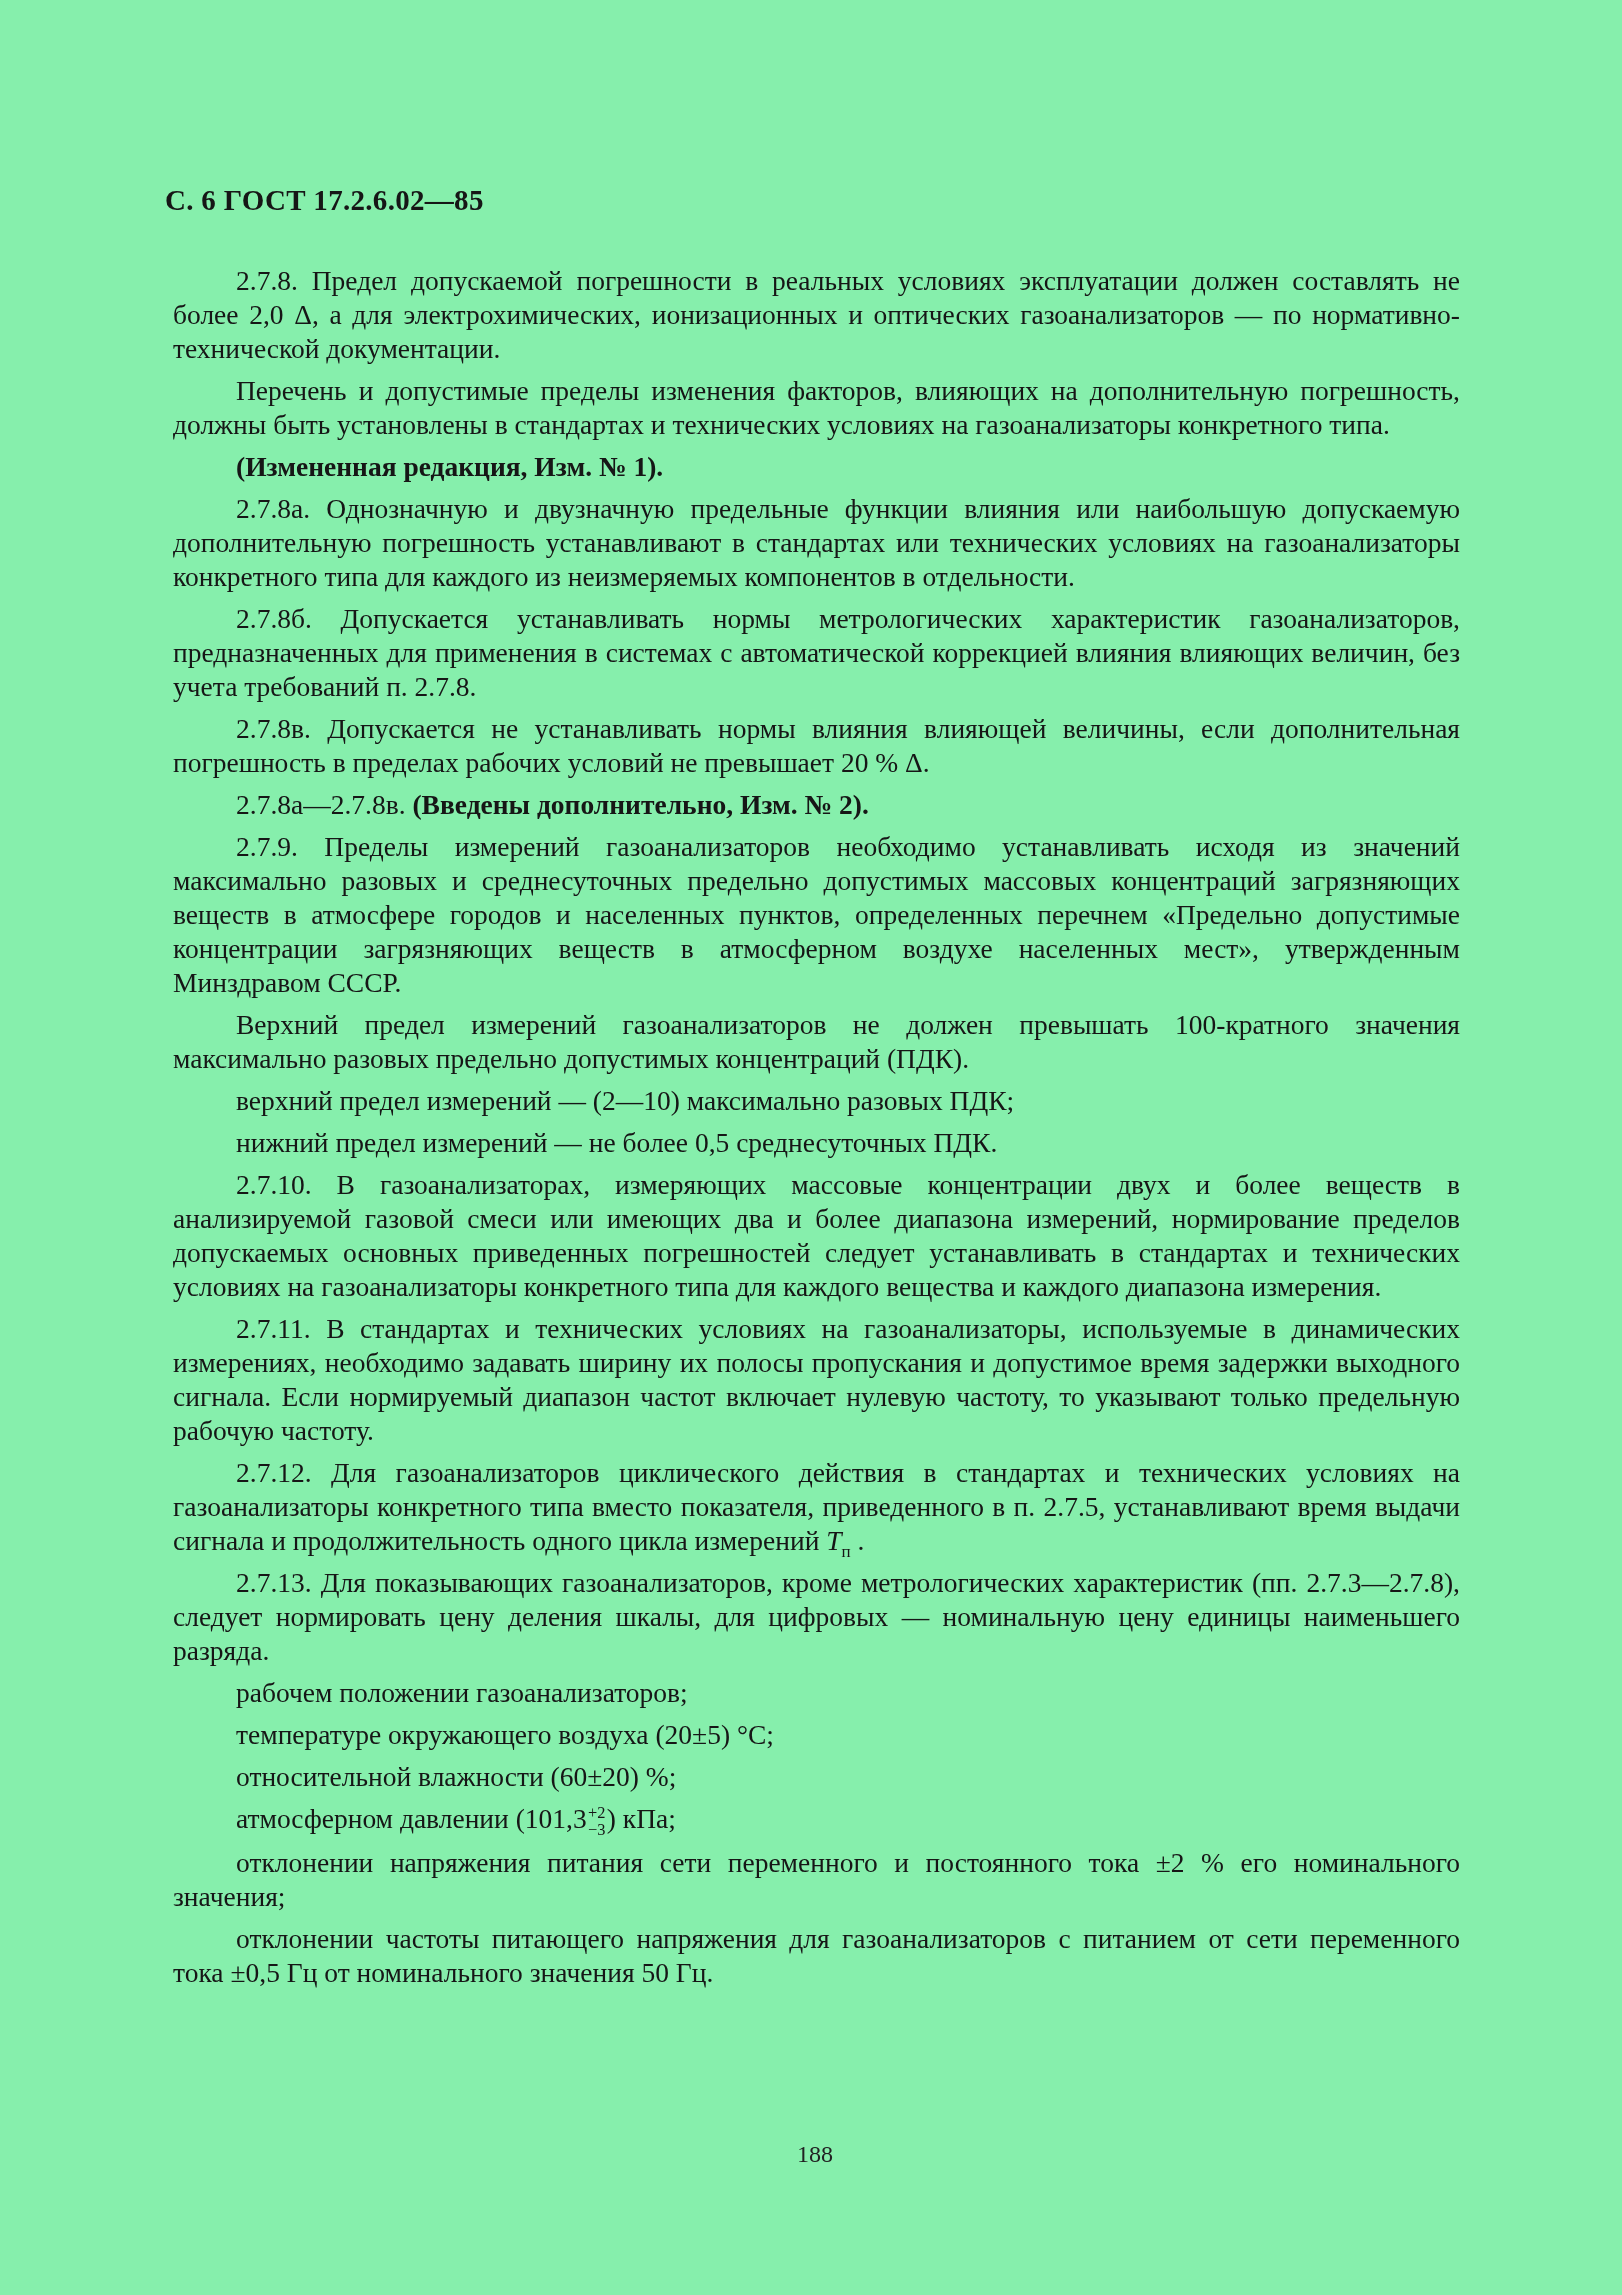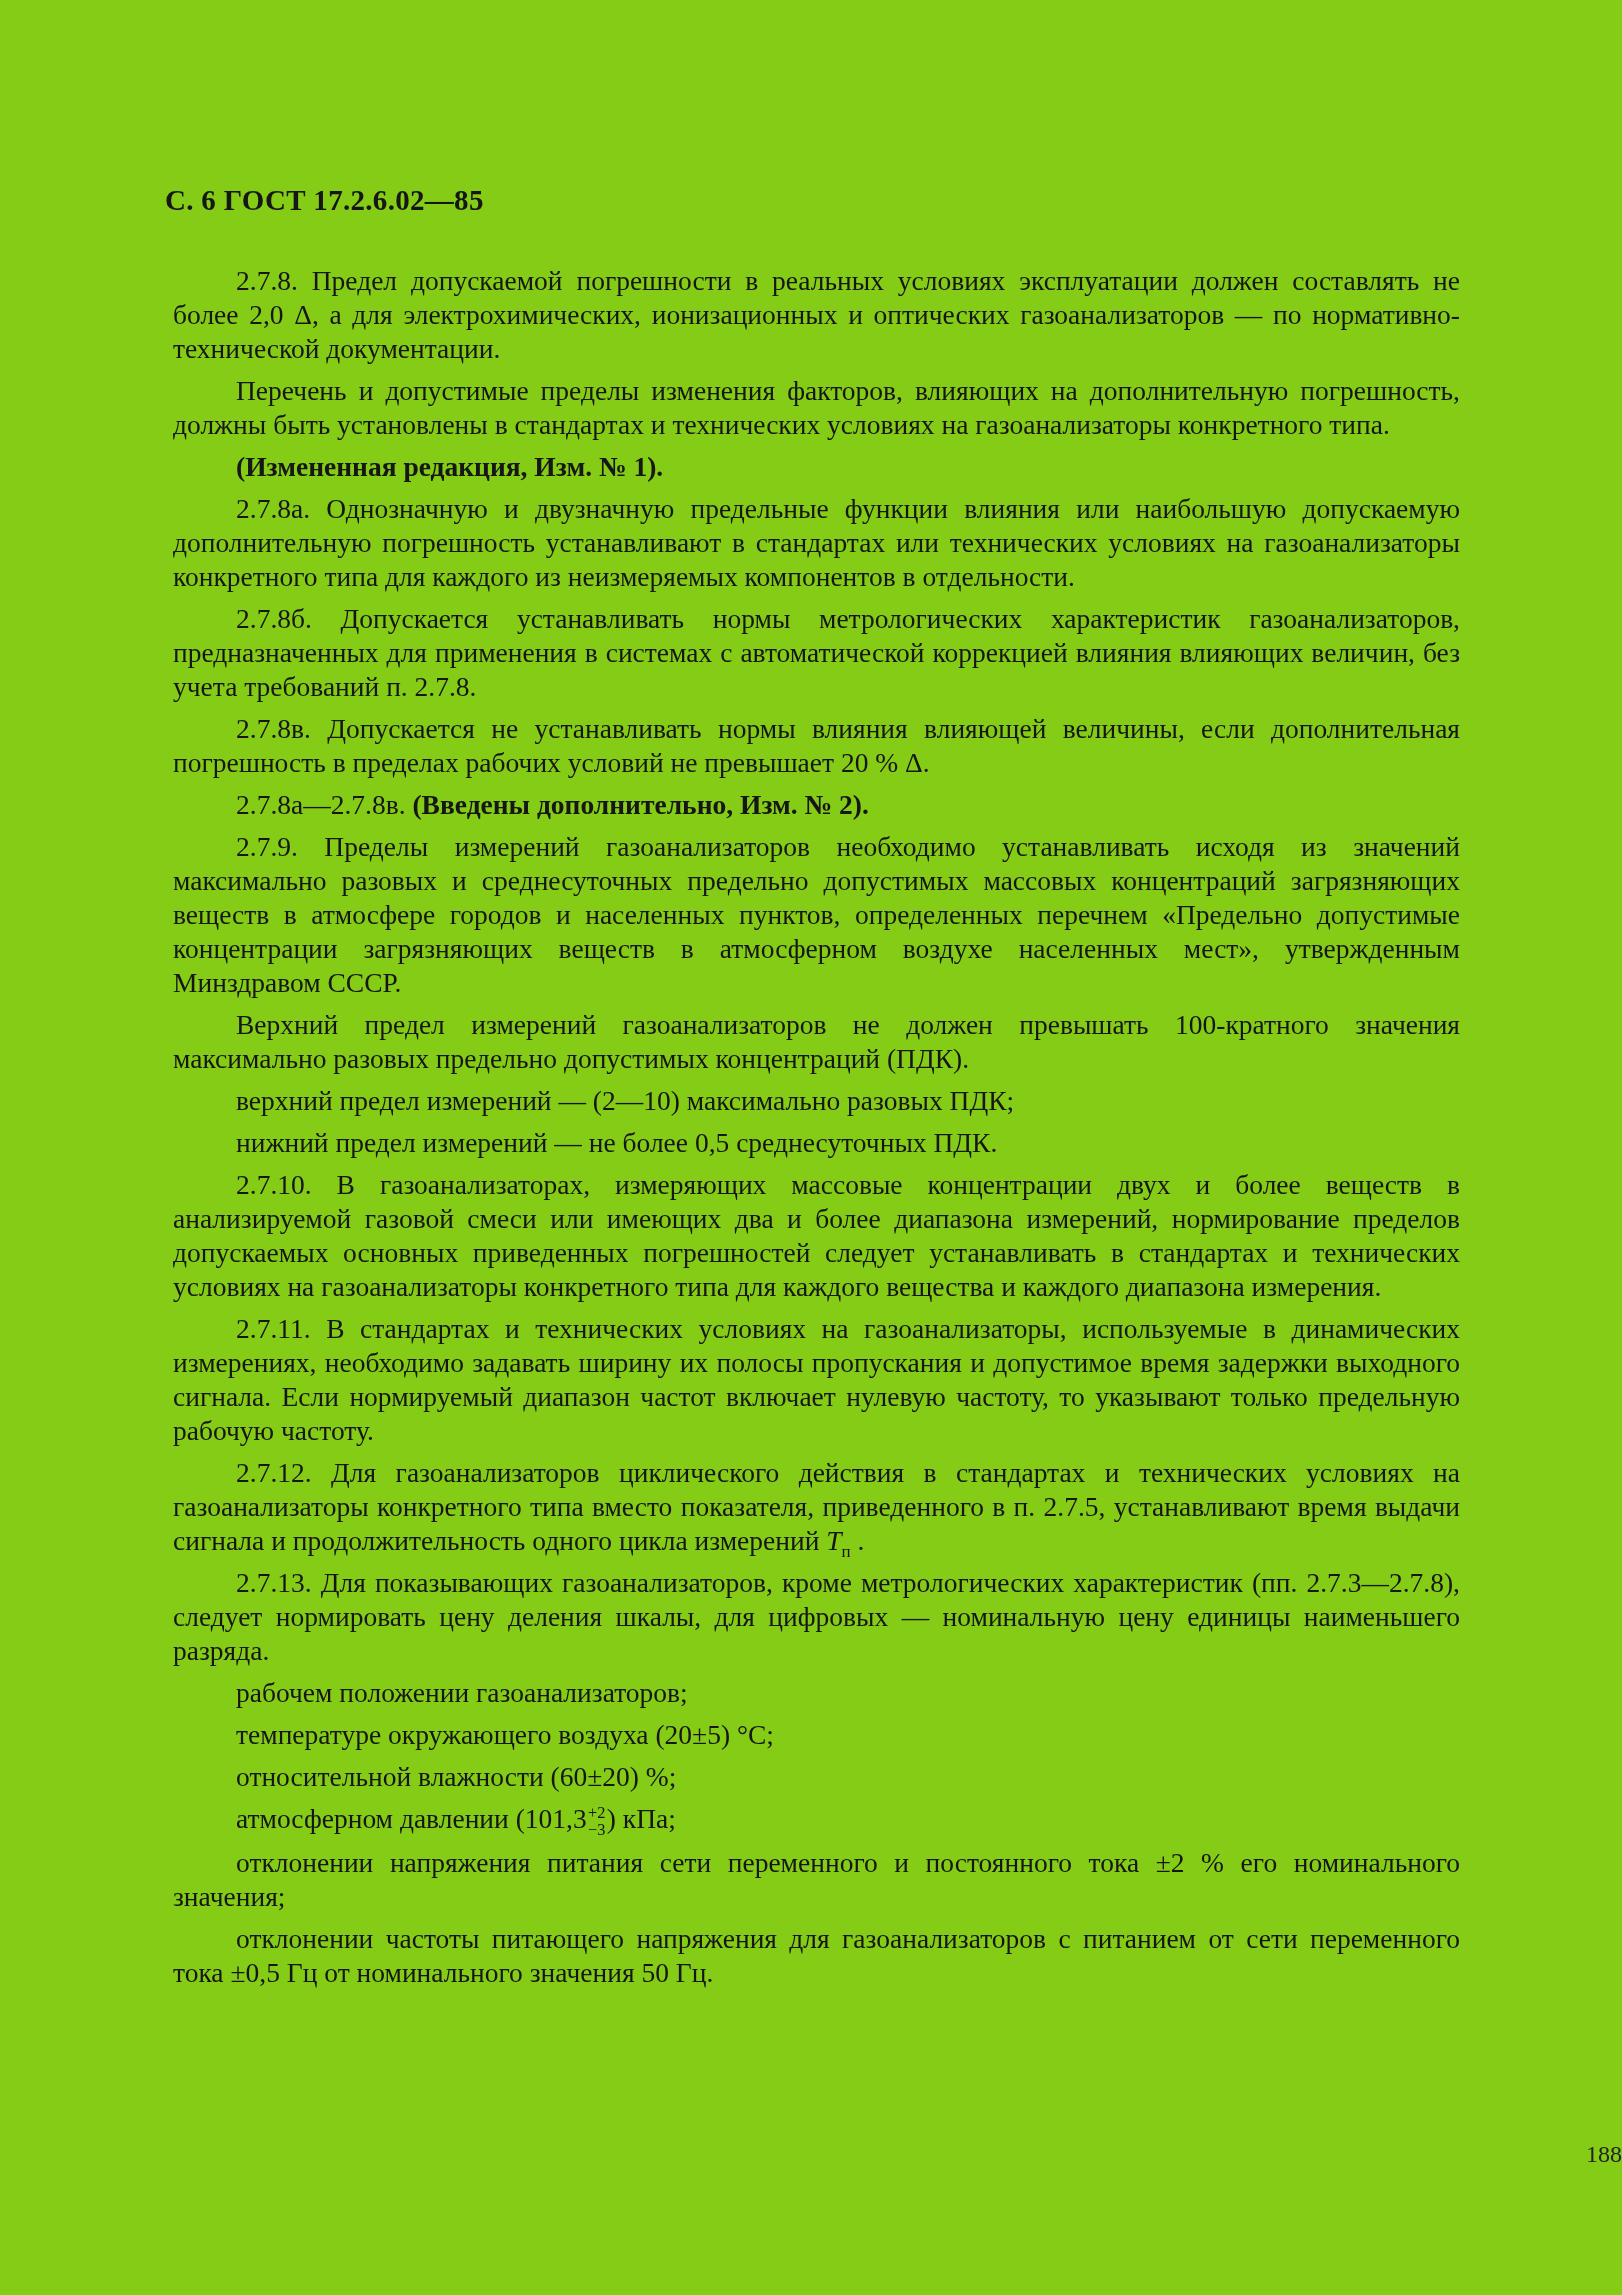--- a/index.html
+++ b/index.html
@@ -5,21 +5,21 @@
   html, body {
     margin: 0;
     padding: 0;
     background: #e8e8e8;
   }
   .page {
     position: relative;
     width: 1622px;
     height: 2295px;
     margin: 0 auto;
-    background: #84cc16;
+    background: #86efac;
     box-sizing: border-box;
     padding: 183px 154px 0 165px;
     font-family: "Liberation Serif", "DejaVu Serif", serif;
     font-size: 27.5px;
     line-height: 34px;
     color: #161616;
   }
   .page-header {
     font-weight: bold;
     font-size: 29px;
@@ -45,21 +45,21 @@
     font-size: 16.4px;
     line-height: 16.4px;
     margin: 0 1.3px;
   }
   .stack span { display: block; }
   .page-footer {
     position: absolute;
     left: 8px;
     right: 0;
     bottom: 124px;
-    text-align: right;
+    text-align: center;
     font-size: 24px;
     color: #222;
   }
 </style>
 </head>
 <body>
 
 <div class="page">
 
   <div class="page-header">С. 6 ГОСТ 17.2.6.02—85</div>

